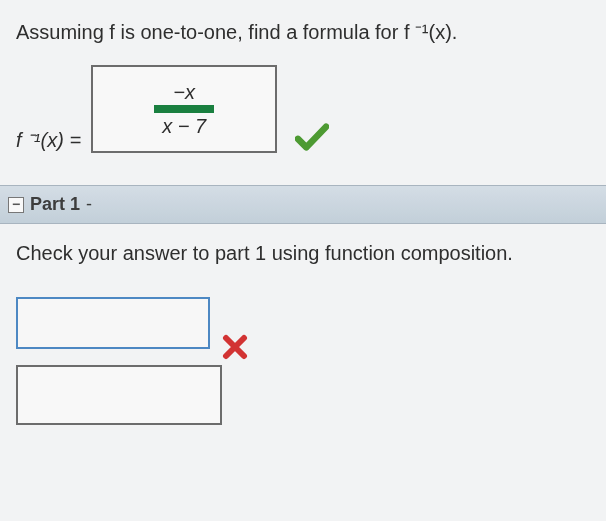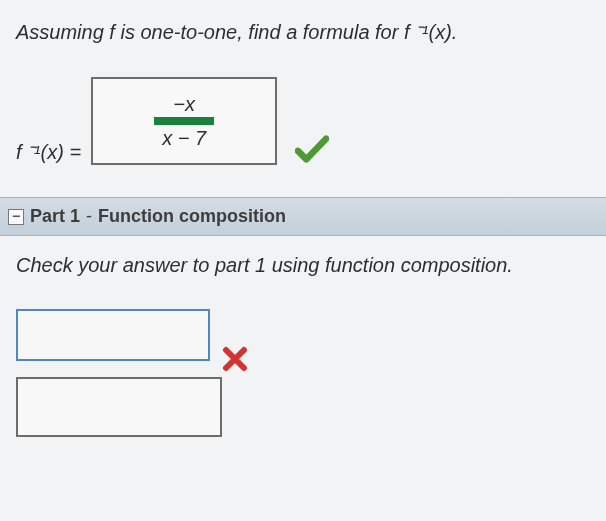--- a/index.html
+++ b/index.html
@@ -9,23 +9,22 @@
       padding: 18px 10px;
       box-sizing: border-box;
       background: #f2f3f4;
       font-family: Arial, sans-serif;
       font-size: 20px;
       color: #2a2a2a;
       overflow: hidden;
       filter: blur(0.4px) contrast(0.95);
     }
     .question1 {
-      margin-bottom: 28px;
+      margin-bottom: 16px;
       padding: 0 6px;
-      font-style: italic;
     }
     .row {
       display: flex;
       align-items: flex-end;
       padding: 4px 6px;
       margin-bottom: 8px;
     }
     .lhs {
       font-style: italic;
       margin-right: 10px;
@@ -89,21 +88,21 @@
       background: #fff;
       display: inline-flex;
       align-items: center;
       justify-content: center;
       font-size: 14px;
       line-height: 1;
       font-weight: bold;
       color: #555;
     }
     .minus-box span { position: relative; top: -1px; }
-    .q2 { padding: 0 6px; margin-bottom: 28px; font-style: italic; }
+    .q2 { padding: 0 6px; margin-bottom: 28px; }
   </style>
 </head>
 <body>
 
 <div class="question1">Assuming f is one-to-one, find a formula for  f ⁻¹(x).</div>
 
 <div class="row">
   <span class="lhs">f ⁻¹(x)  =</span>
   <span class="answer-box">
     <span class="frac">
@@ -117,21 +116,20 @@
       </svg>
   </span>
 </div>
 
 <div class="part-bar">
   <span class="minus-box">
       <span>−</span>
     </span>
   <span>Part 1</span>
   <span class="light"> - </span>
-  <span>Function composition</span>
 </div>
 
 <div class="q2">Check your answer to part 1 using function composition.</div>
 
 <div class="row">
   <span class="blue-box"></span>
   <span class="cross" style="align-self:flex-end; position:relative; top:16px;">
     <svg viewBox="0 0 26 26">
         <path d="M4 4 L22 22 M22 4 L4 22" stroke="#d62f2f" stroke-width="6" stroke-linecap="round"></path>
       </svg>

